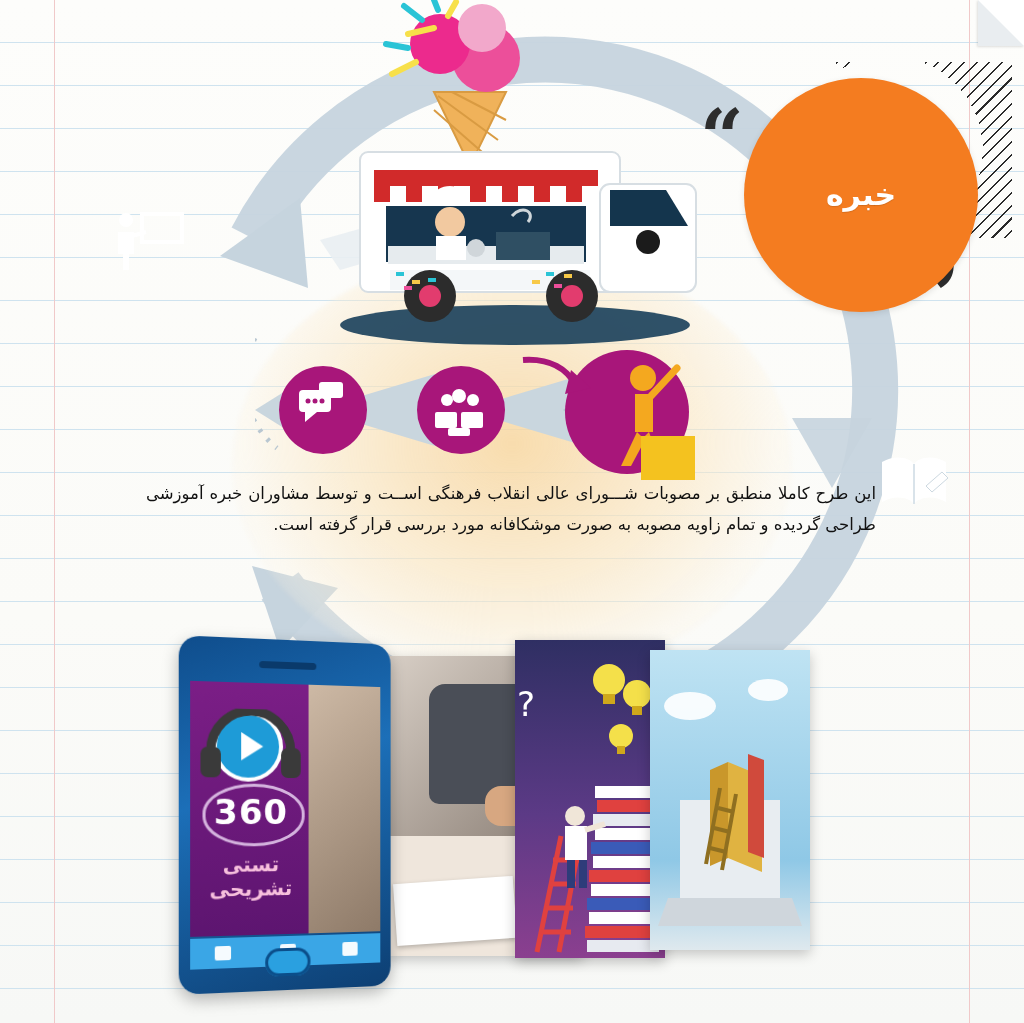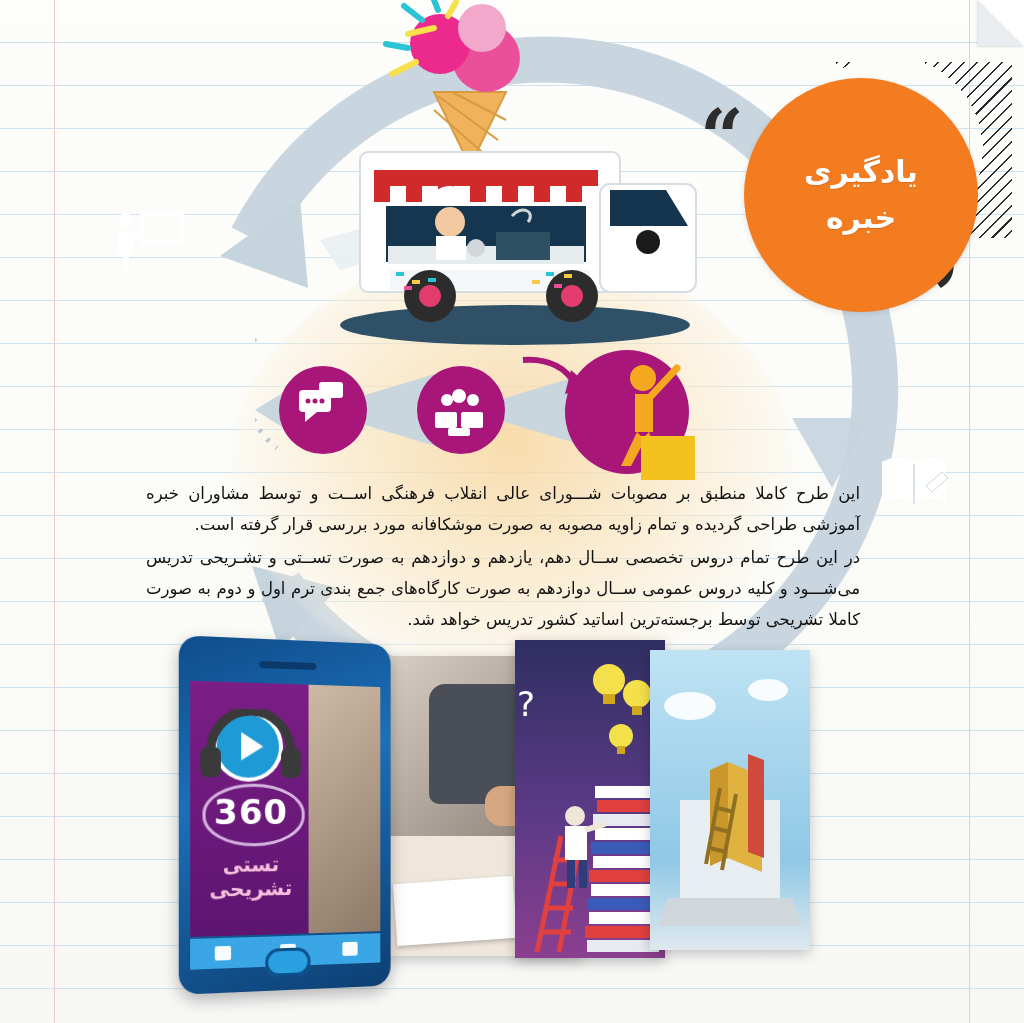--- a/index.html
+++ b/index.html
@@ -88,21 +88,21 @@
   
   .chain{position:absolute;left:255px;top:330px;width:500px;height:160px;}
 
   
   .body-text{
     position:absolute;top:478px;right:148px;width:730px;
     direction:rtl;text-align:justify;text-align-last:right;
     color:#111;font-size:16.5px;line-height:31px;
     font-family:"DejaVu Sans","Liberation Sans",sans-serif;
   }
-  .body-text p{margin:0 16px 2px 0;}
+  .body-text p{margin:0 0 2px 0;}
 
   
   .bottom{position:absolute;left:160px;top:630px;width:700px;height:380px;}
 
   .phone{
     position:absolute;left:20px;top:10px;width:215px;height:350px;
     background:linear-gradient(160deg,#0f4d8c 0%,#1c6fb8 40%,#0d3f73 100%);
     border-radius:20px;box-shadow:0 6px 16px rgba(0,0,0,.28);
     transform:perspective(700px) rotateY(10deg);
   }
@@ -332,28 +332,26 @@
         <path d="M-46 2 C-64 40, -58 86, -24 112" transform="translate(46,6)"></path>
       </g>
     </svg>
   </div>
 
   <div class="badge-hatch"></div>
   <div class="quote open">“</div>
   <div class="quote close">”</div>
   <div class="badge">
     <div class="badge-text">
-      <div>یادگیری</div>
       <div>خبره</div>
     </div>
   </div>
 
   <div class="body-text">
     <p>این طرح کاملا منطبق بر مصوبات شـــورای عالی انقلاب فرهنگی اســت و توسط مشاوران خبره آموزشی طراحی گردیده و تمام زاویه مصوبه به صورت موشکافانه مورد بررسی قرار گرفته است.</p>
-    <p>در این طرح تمام دروس تخصصی ســال دهم، یازدهم و دوازدهم به صورت تســتی و تشـریحی تدریس می‌شـــود و کلیه دروس عمومی ســال دوازدهم به صورت کارگاه‌های جمع بندی ترم اول و دوم به صورت کاملا تشریحی توسط برجسته‌ترین اساتید کشور تدریس خواهد شد.</p>
   </div>
 
   <div class="bottom">
 
     <div class="panelA">
       <div class="desk"></div>
       <div class="arm"></div>
       <div class="book"></div>
       <div class="hand"></div>
     </div>

